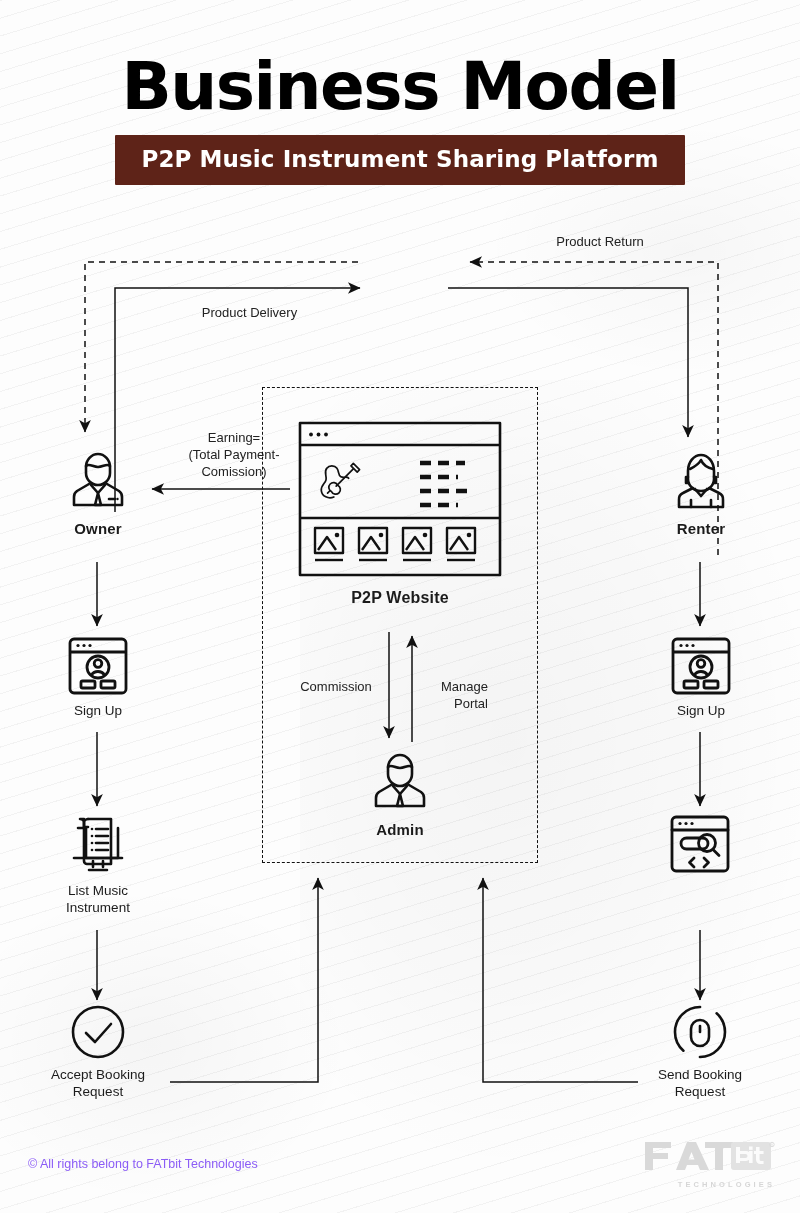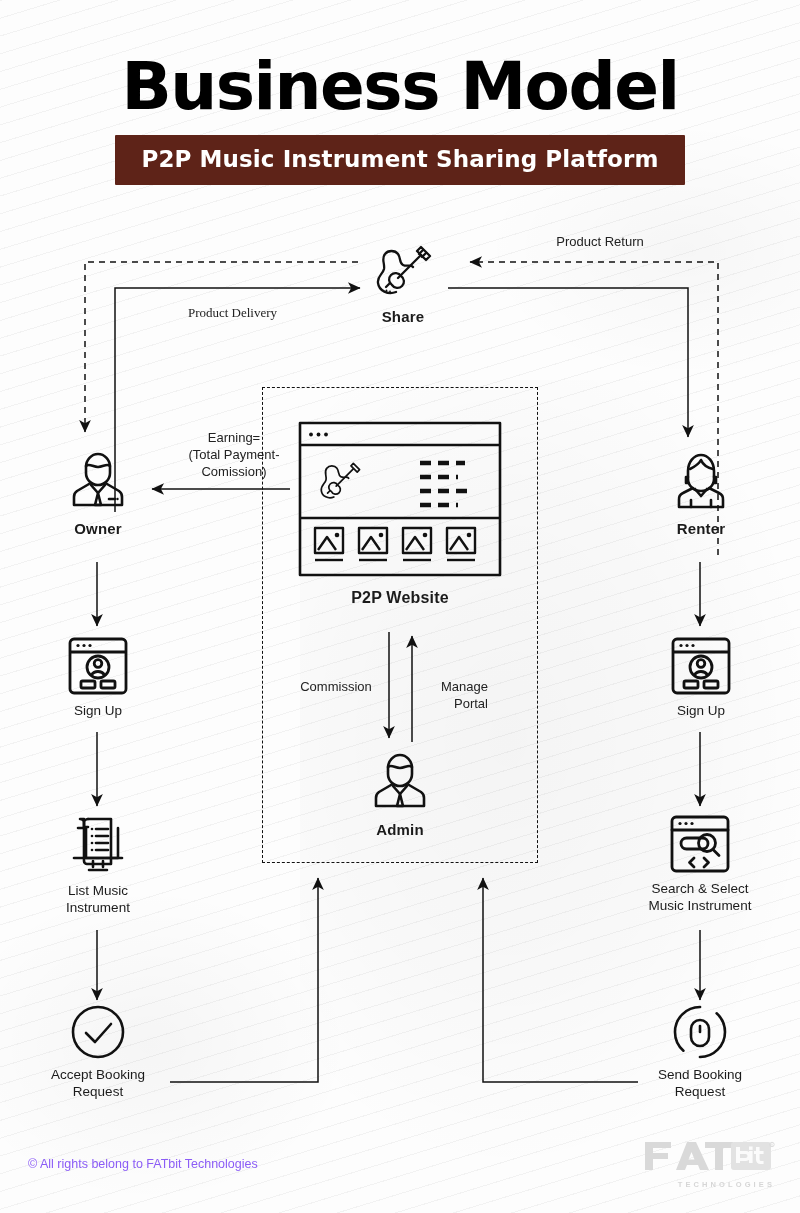--- a/index.html
+++ b/index.html
@@ -144,46 +144,31 @@
 
       <path d="M389,632 L389,738" marker-end="url(#arrowD)"></path>
       <path d="M412,742 L412,636" marker-end="url(#arrowD)"></path>
 
       <path d="M170,1082 L318,1082 L318,878" marker-end="url(#arrowD)"></path>
 
       <path d="M638,1082 L483,1082 L483,878" marker-end="url(#arrowD)"></path>
     </g>
   </svg>
 
-  <div class="conn-label" style="left:150px; top:305px; width:165px;font-family:Liberation Serif, serif;">Product Delivery</div>
+  <div class="conn-label" style="left:167px; top:305px; width:165px;">Product Delivery</div>
   <div class="conn-label" style="left:520px; top:234px; width:160px;">Product Return</div>
   <div class="conn-label" style="left:148px; top:430px; width:172px;">Earning=
 (Total Payment-
 Comission)</div>
   <div class="conn-label" style="left:288px; top:679px; width:96px; text-align:center;">Commission</div>
   <div class="conn-label" style="left:418px; top:679px; width:70px; text-align:right;">Manage
 Portal</div>
 
   <div id="center-box"></div>
 
-  <div class="node" style="left:358px; top:243px; width:90px;">
-    <svg class="icon" width="62" height="58" viewBox="0 0 62 58">
-      <g fill="none" stroke="#111" stroke-width="2.3" stroke-linecap="round" stroke-linejoin="round">
-        <path d="M24,49 C16,52 7,48 6,40 C5,33 11,31 12,26 C13,20 9,16 13,11 C16,7 23,7 26,11 C29,15 27,20 31,22 C35,24 39,21 41,24"></path>
-        <path d="M20,42 a6.5,6.5 0 1,0 9,-9 a6.5,6.5 0 1,0 -9,9"></path>
-        <path d="M26,35 L49,12"></path>
-        <path d="M45,8 L54,17 L58,13 L49,4 Z"></path>
-        <path d="M47,11 L51,7 M50,14 L54,10"></path>
-        <path d="M14,44 l4,-4"></path>
-        <circle cx="14.5" cy="47.5" r="0.9" fill="#111" stroke="none"></circle>
-        <circle cx="18" cy="48.5" r="0.9" fill="#111" stroke="none"></circle>
-      </g>
-    </svg>
-    <div class="caption bold">Share</div>
-  </div>
 
   <div class="node" style="left:57px; top:447px; width:82px;">
     <svg class="icon" width="54" height="66" viewBox="0 0 54 66">
       <g fill="none" stroke="#111" stroke-width="2.6" stroke-linecap="round" stroke-linejoin="round">
         <path d="M15,20 a12,13 0 0,1 24,0 v6 a12,12 0 0,1 -24,0 Z"></path>
         <path d="M15,19 c3,-3 7,1 12,1 c5,0 9,-4 12,-1"></path>
         <path d="M18,37 L6,44 a7,7 0 0,0 -3,6 v8 h48 v-8 a7,7 0 0,0 -3,-6 L36,37"></path>
         <path d="M20,38 L27,46 L34,38"></path>
         <path d="M27,46 L24,58 h6 Z"></path>
         <path d="M38,52 h6"></path>
@@ -353,22 +338,20 @@
         <circle cx="11" cy="9.5" r="1.6" fill="#111" stroke="none"></circle>
         <circle cx="17" cy="9.5" r="1.6" fill="#111" stroke="none"></circle>
         <circle cx="23" cy="9.5" r="1.6" fill="#111" stroke="none"></circle>
         <rect x="12" y="24" width="27" height="11" rx="5.5"></rect>
         <circle cx="38" cy="29" r="8.5"></circle>
         <line x1="44" y1="35.5" x2="50" y2="41.5"></line>
         <path d="M25,44 L20.5,48.5 L25,53"></path>
         <path d="M35,44 L39.5,48.5 L35,53"></path>
       </g>
     </svg>
-    <div class="caption">Search &amp; Select
-Music Instrument</div>
   </div>
 
   <div class="node" style="left:638px; top:1004px; width:124px;">
     <svg class="icon" width="56" height="56" viewBox="0 0 56 56">
       <g fill="none" stroke="#111" stroke-width="2.6" stroke-linecap="round" stroke-linejoin="round">
         <path d="M28,3 a25,25 0 1,0 0,50 a25,25 0 0,0 0,-50" stroke-dasharray="60 18"></path>
         <rect x="19" y="16" width="18" height="26" rx="9"></rect>
         <line x1="28" y1="22" x2="28" y2="28"></line>
       </g>
     </svg>

